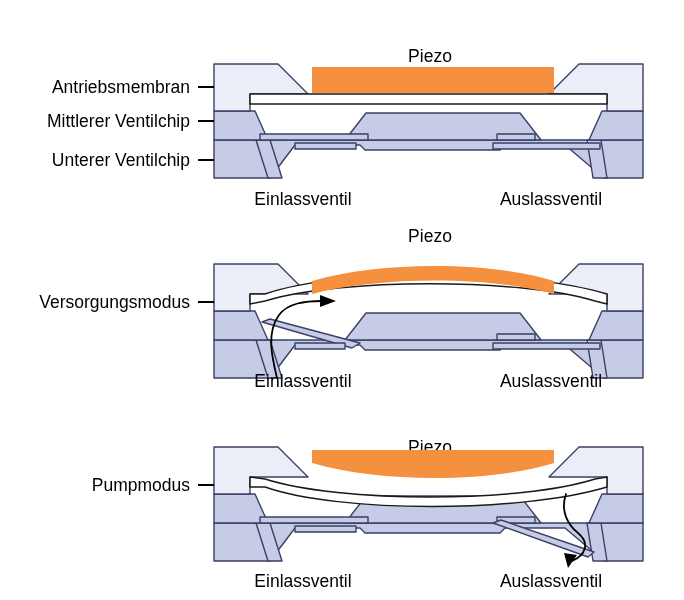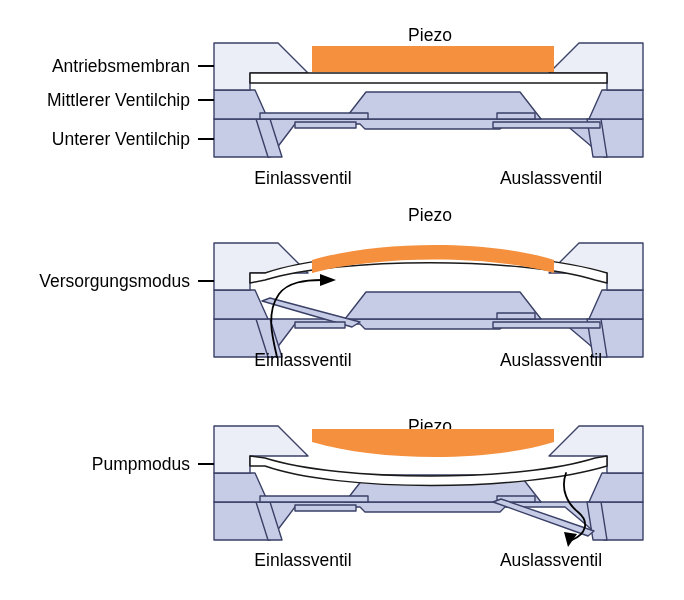--- a/index.html
+++ b/index.html
@@ -10,20 +10,21 @@
   body {
     width: 684px;
     height: 600px;
     font-family: "Liberation Sans", sans-serif;
     overflow: hidden;
     position: relative;
   }
   #diagram-root {
     position: absolute;
     inset: 0;
+    margin-top: 21px;
   }
   svg.figure {
     display: block;
     width: 684px;
     height: 600px;
   }
   text {
     font-family: "Liberation Sans", sans-serif;
     fill: #000000;
   }

